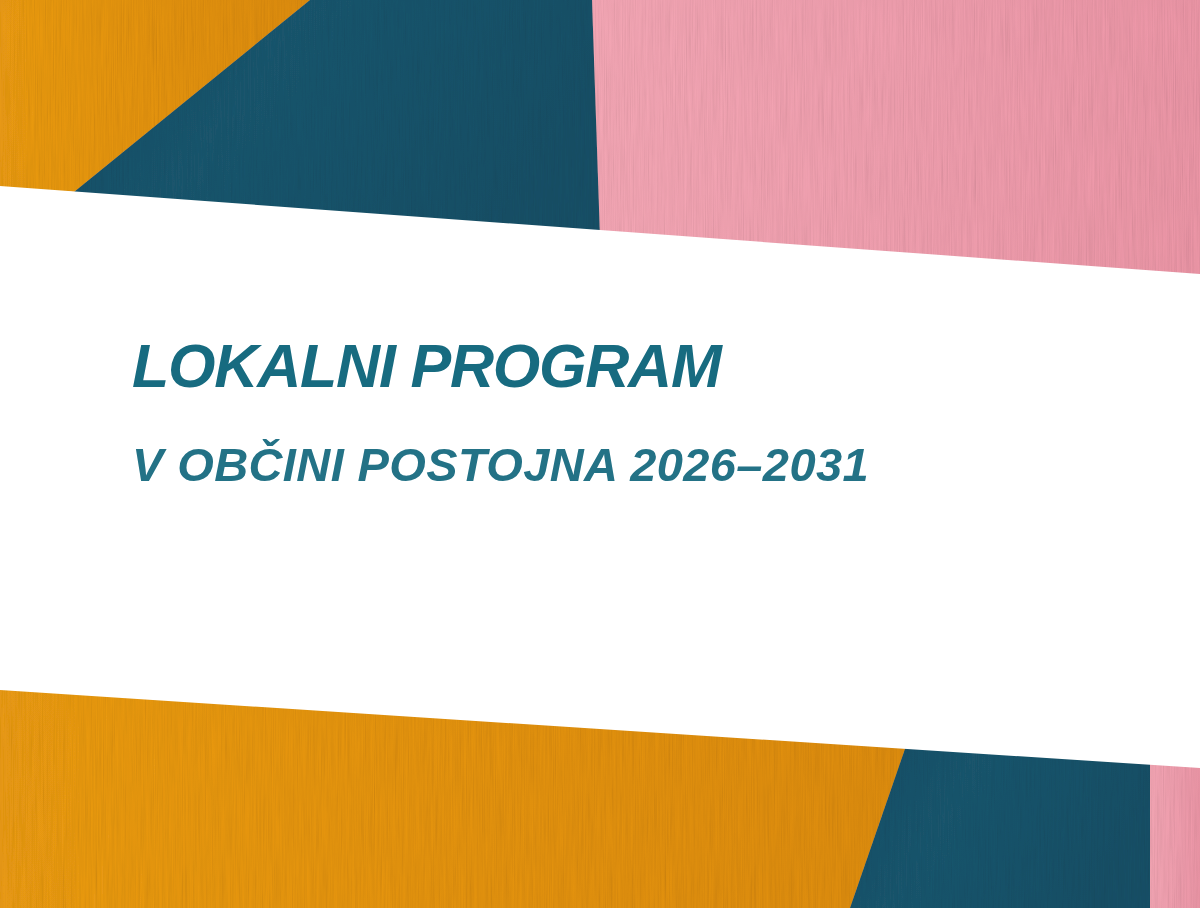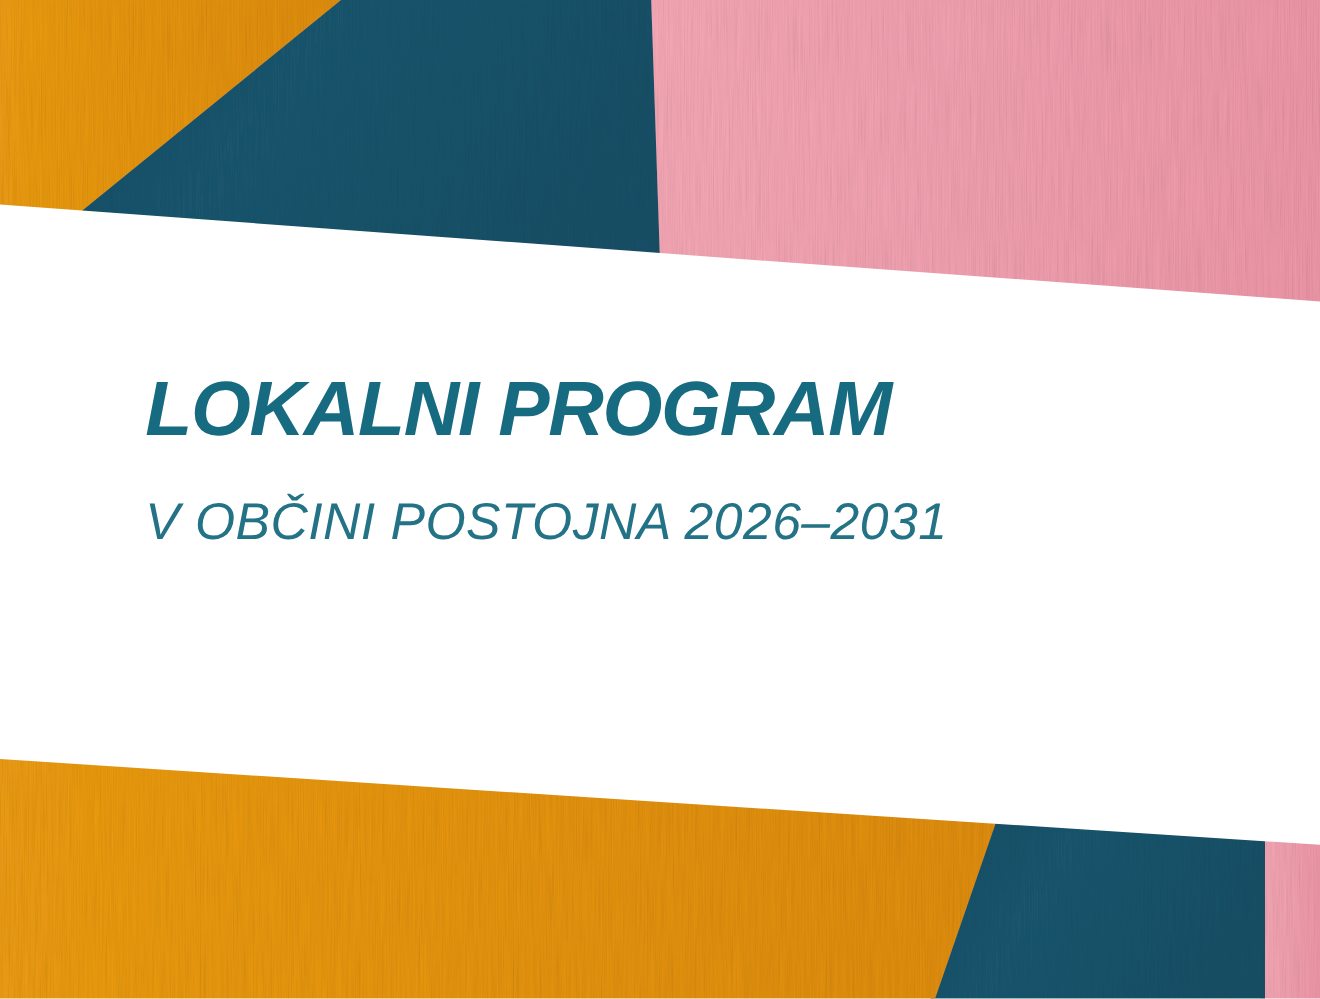--- a/index.html
+++ b/index.html
@@ -51,35 +51,35 @@
     position: absolute;
     left: 132px;
     top: 336px;
     width: 1000px;
   }
 
   .title-line {
     font-family: "Liberation Sans", sans-serif;
     font-weight: 700;
     font-style: italic;
-    font-size: 70px;
+    font-size: 61px;
     line-height: 1.0;
     letter-spacing: -1.2px;
     color: #176B80;
     white-space: nowrap;
     margin: 0;
   }
 
   .title-line.line-2 {
     margin-top: 26px;
   }
 
   .subtitle {
     font-family: "Liberation Sans", sans-serif;
-    font-weight: 400;
+    font-weight: 700;
     font-style: italic;
     font-size: 47px;
     line-height: 1.0;
     letter-spacing: 0.4px;
     color: #237286;
     white-space: nowrap;
     margin: 0;
     margin-top: 44px;
   }
 </style>

